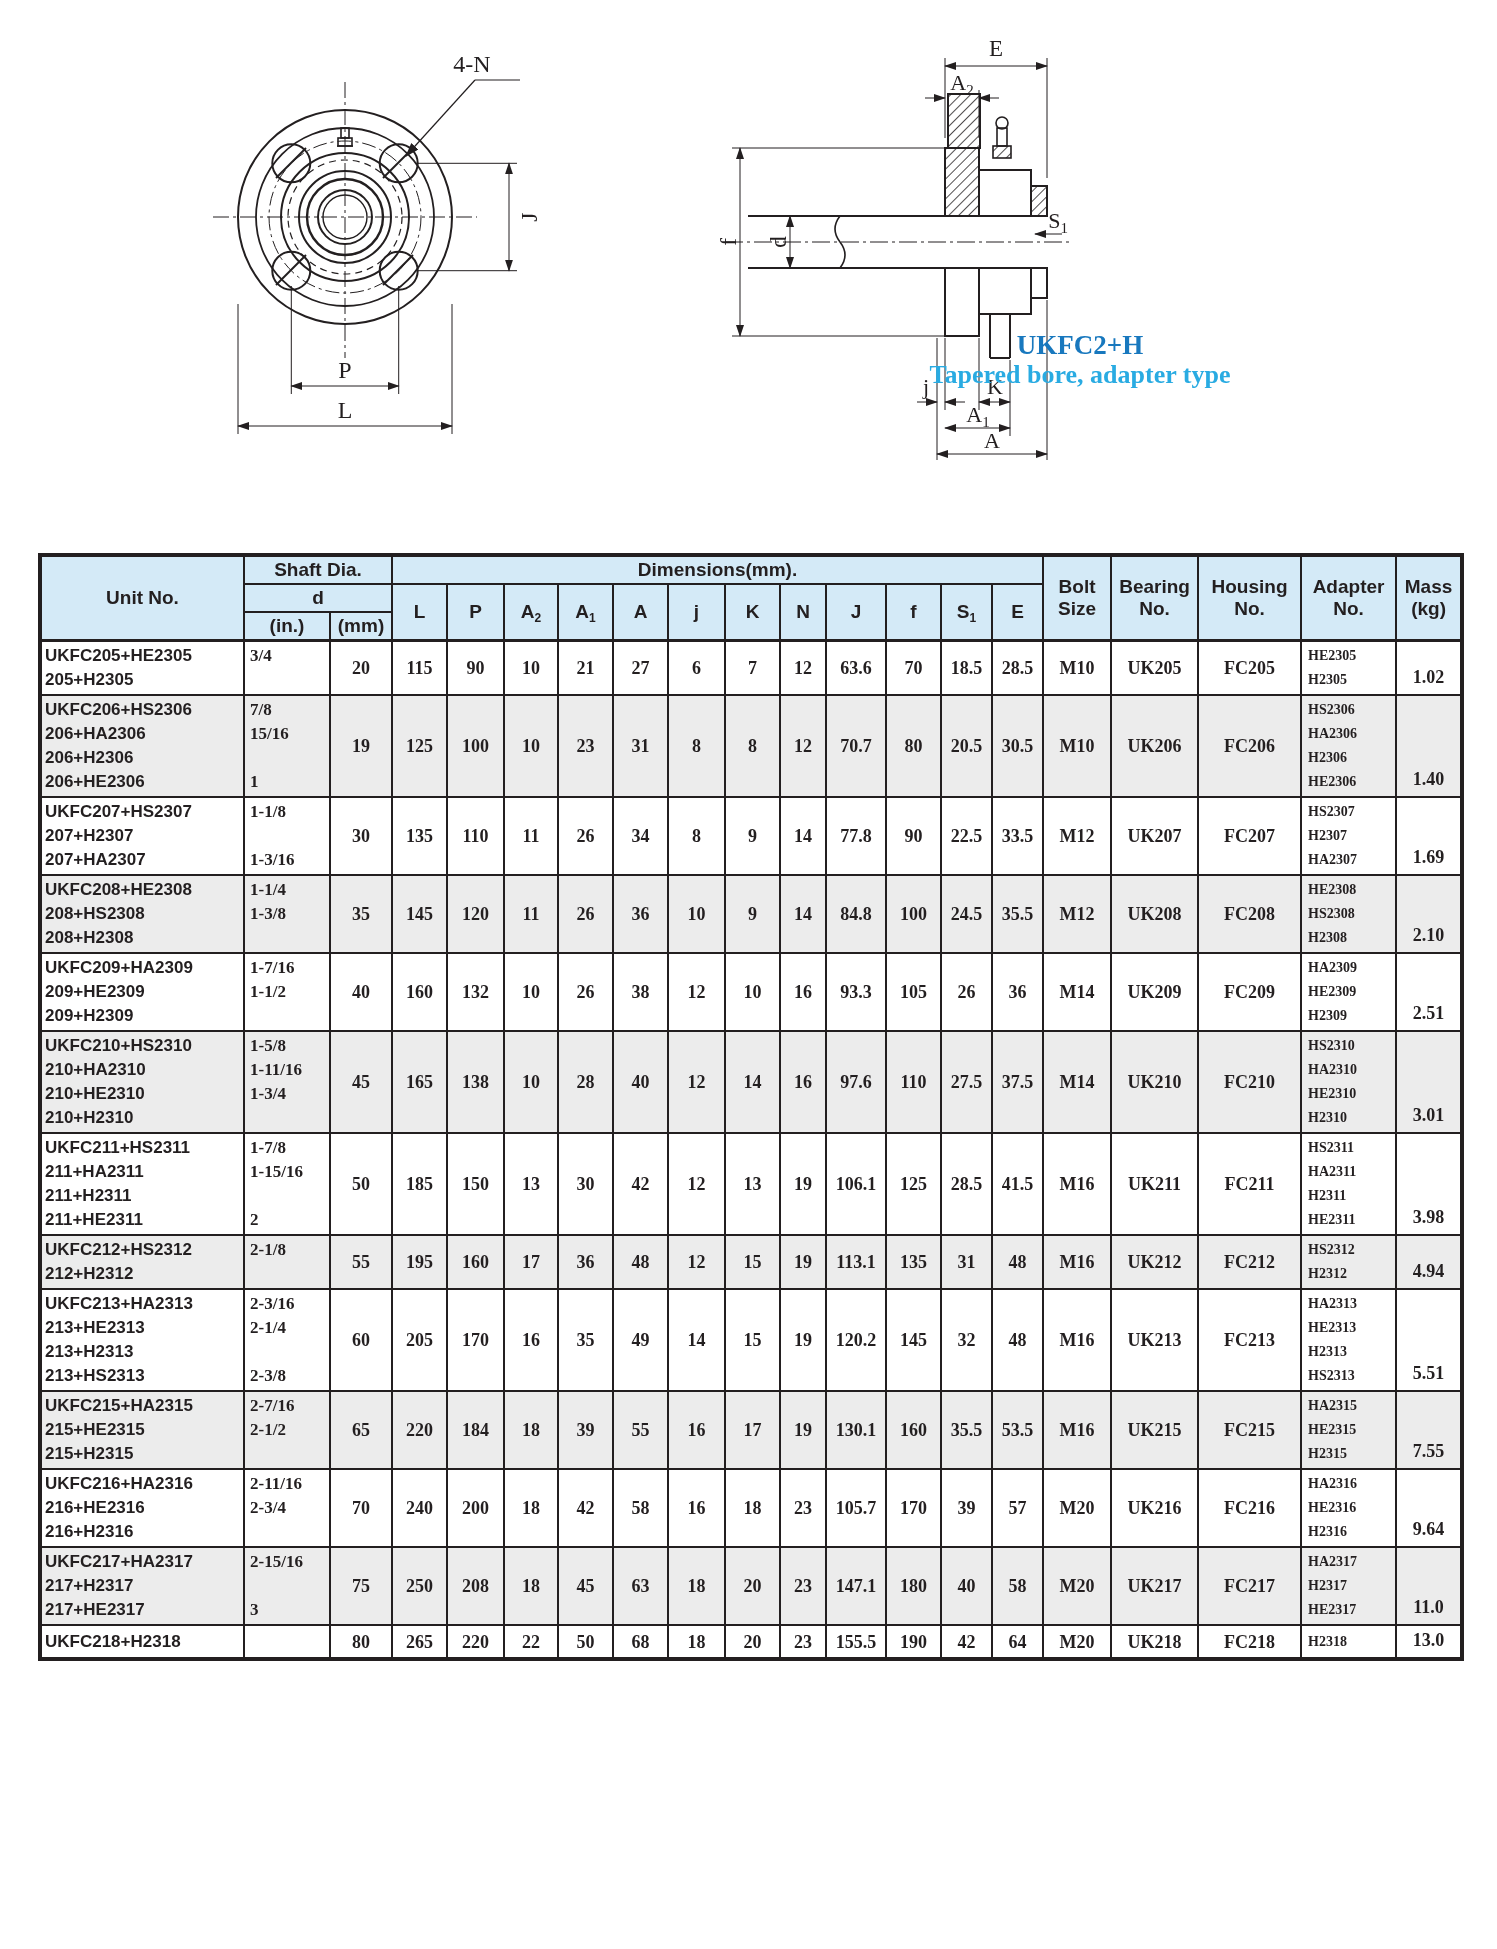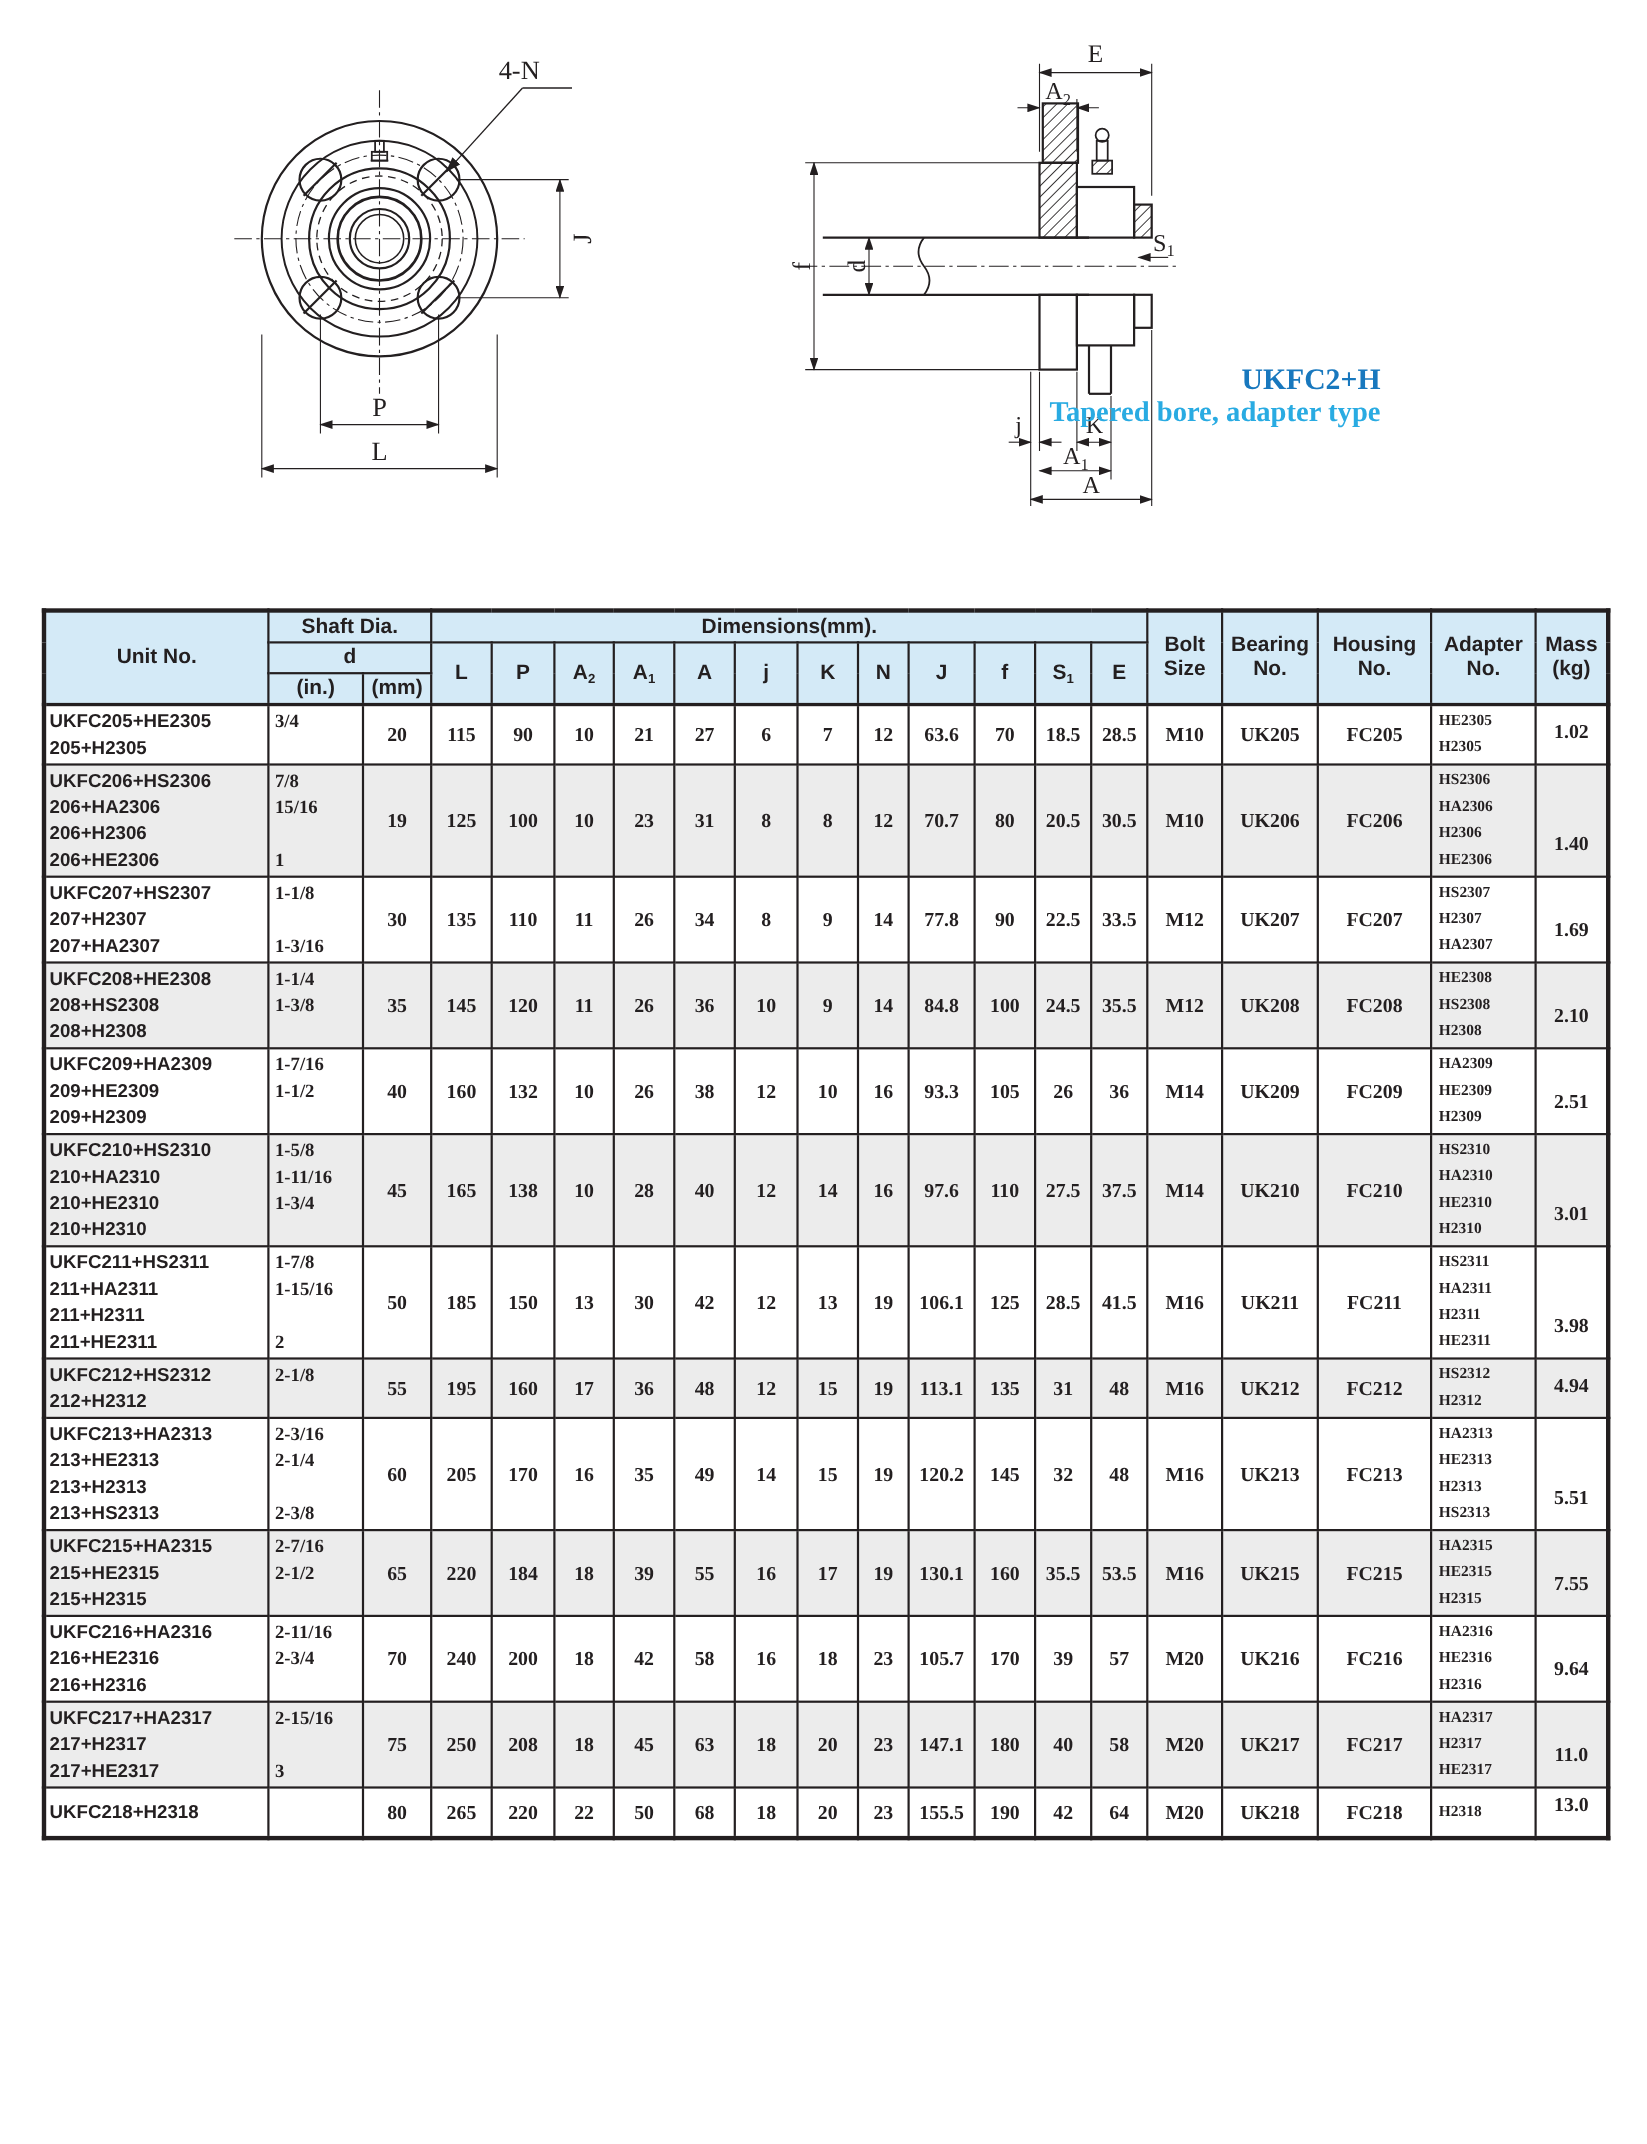--- a/index.html
+++ b/index.html
@@ -1,40 +1,40 @@
 <!DOCTYPE html>
 <html><head>
 <meta charset="utf-8">
 <style>
   html,body{margin:0;padding:0;background:#ffffff;}
   .page{position:relative;width:1497px;height:1725px;background:#ffffff;overflow:hidden;
         font-family:"Liberation Sans",sans-serif;color:#231f20;}
   svg text{font-family:"Liberation Serif",serif;fill:#231f20;}
-  .caption{position:absolute;left:905px;top:330px;width:350px;text-align:right;
+  .caption{position:absolute;left:905px;top:330px;width:350px;text-align:center;
            font-family:"Liberation Serif",serif;font-weight:700;line-height:30px;}
   .caption .t1{font-size:27px;}
   .caption .t2{font-size:26px;font-weight:700;}
   
   .tblwrap{position:absolute;left:38px;top:553px;}
   table.spec{border-collapse:collapse;table-layout:fixed;width:1424px;
              border:4px solid #231f20;}
   table.spec th,table.spec td{border:2px solid #231f20;padding:2px 2px;vertical-align:middle;}
   table.spec thead th{background:#d4eaf7;font-family:"Liberation Sans",sans-serif;
              font-weight:700;font-size:19px;text-align:center;white-space:pre-line;line-height:22px;}
   table.spec thead{border-bottom:3px solid #231f20;}
   table.spec tbody td{font-family:"Liberation Serif",serif;font-weight:700;font-size:18px;
              text-align:center;line-height:24px;}
   table.spec tbody tr.alt td{background:#ececec;}
   table.spec tbody td.unit{font-family:"Liberation Sans",sans-serif;font-size:17px;
              text-align:left;padding-left:3px;padding-right:21px;}
   table.spec tbody td.unit div{white-space:nowrap;}
   table.spec tbody td.unit div.cont{text-align:left;}
   table.spec tbody td.incol{text-align:left;padding-left:5px;font-size:17px;}
   table.spec tbody td.adcol{text-align:left;padding-left:6px;font-size:14px;}
-  table.spec tbody td.mass{vertical-align:bottom;padding-bottom:17px;}
+  table.spec tbody td.mass{vertical-align:bottom;padding-bottom:5px;}
   table.spec tbody td.mass.single{vertical-align:middle;}
   sub.hsub{font-size:12px;vertical-align:-4px;line-height:0;}
 </style>
 </head>
 <body>
 
 <div class="page">
 
   <svg style="position:absolute;left:175px;top:42px;" width="380" height="430" viewBox="0 0 380 430">
     <g fill="none" stroke="#231f20" stroke-width="2">

